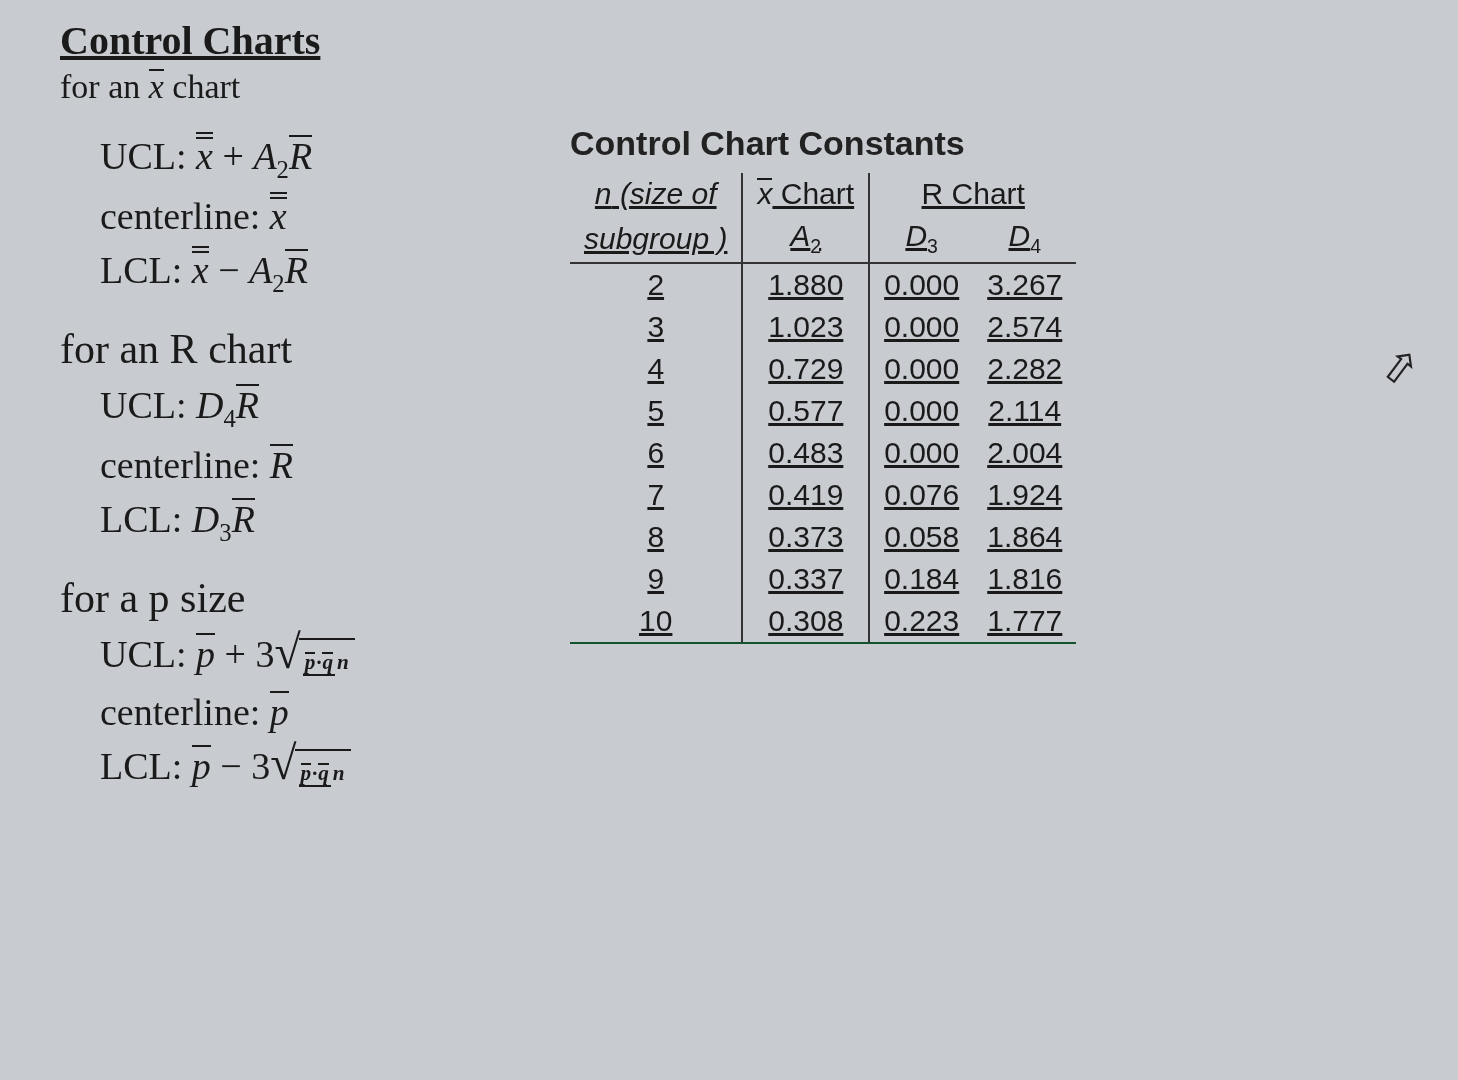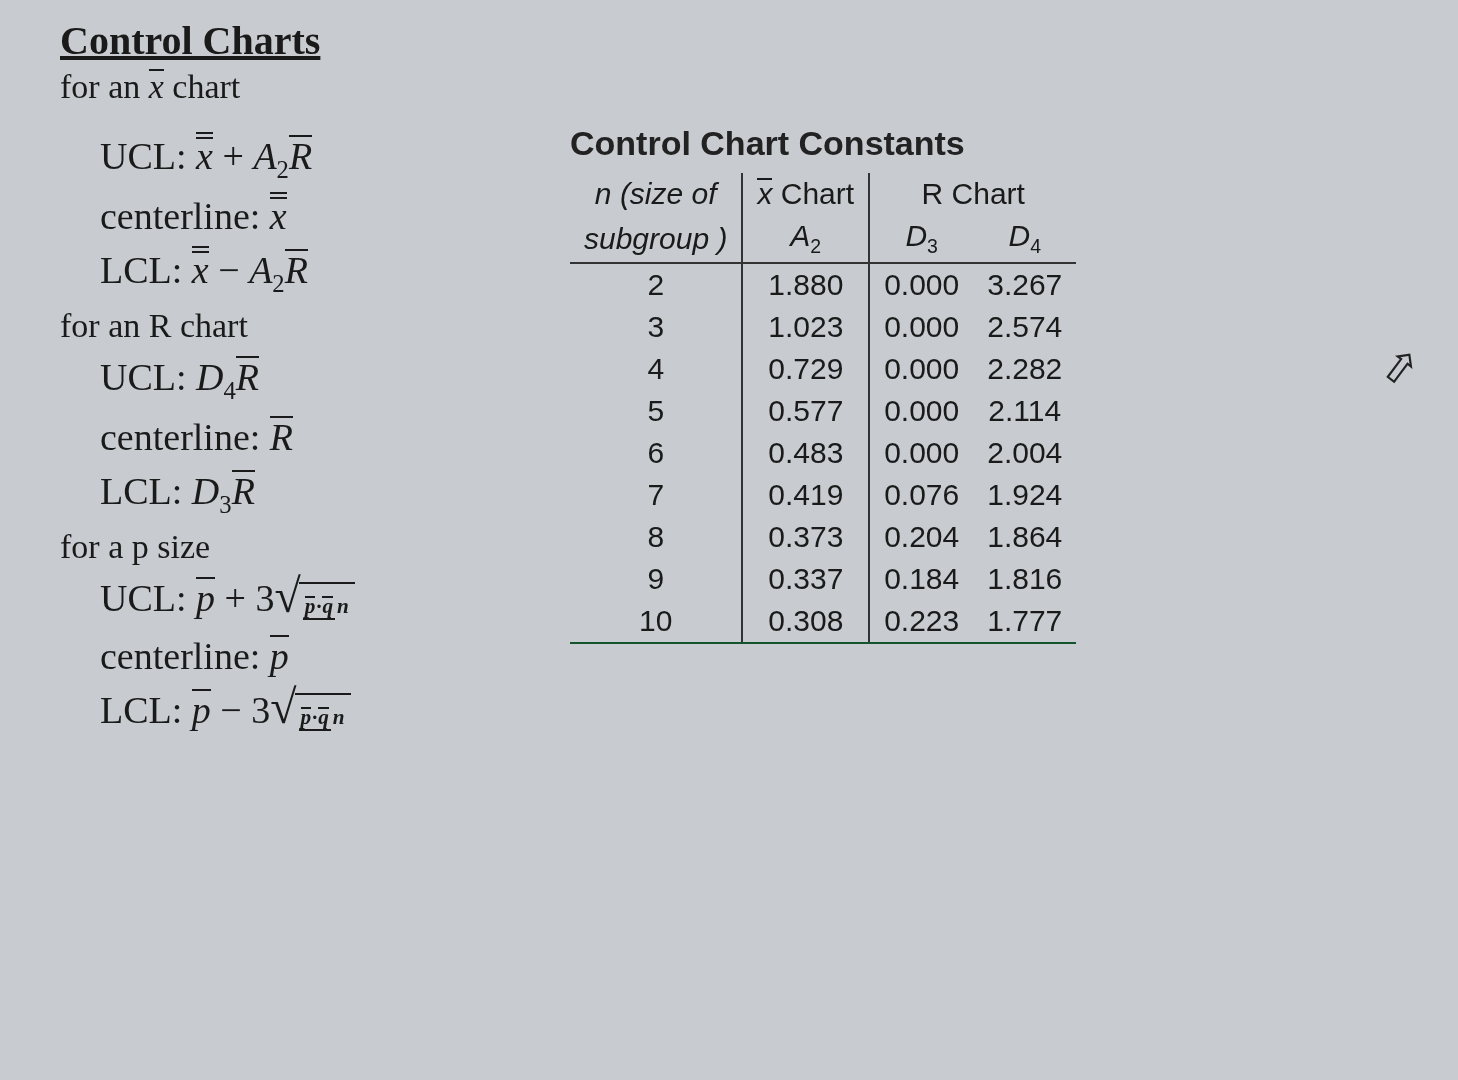--- a/index.html
+++ b/index.html
@@ -27,22 +27,22 @@
     }
     .content-row {
       display: flex;
       align-items: flex-start;
     }
     .formulas {
       width: 450px;
       padding-left: 40px;
     }
     .section-head {
-      font-size: 34px;
-      margin: 10px 0 6px -40px;
+      font-size: 42px;
+      margin: 28px 0 6px -40px;
     }
     .formula-line {
       font-size: 38px;
       margin: 10px 0;
       white-space: nowrap;
     }
     .dbar {
       position: relative;
       display: inline-block;
     }
@@ -115,20 +115,21 @@
       color: #222;
     }
     table.constants {
       border-collapse: collapse;
       font-size: 30px;
     }
     table.constants th, table.constants td {
       padding: 4px 14px;
       text-align: center;
       font-weight: normal;
+      text-decoration: underline;
     }
     .hdr-n {
       font-style: italic;
       border-right: 2px solid #333;
     }
     .hdr-x {
       border-right: 2px solid #333;
     }
     .hdr-r {}
     .row-sub th {
@@ -280,21 +281,21 @@
             </tr>
             <tr>
               <td class="col-n">7</td>
               <td class="col-a2">0.419</td>
               <td>0.076</td>
               <td>1.924</td>
             </tr>
             <tr>
               <td class="col-n">8</td>
               <td class="col-a2">0.373</td>
-              <td>0.204</td>
+              <td>0.058</td>
               <td>1.864</td>
             </tr>
             <tr>
               <td class="col-n">9</td>
               <td class="col-a2">0.337</td>
               <td>0.184</td>
               <td>1.816</td>
             </tr>
             <tr>
               <td class="col-n">10</td>

